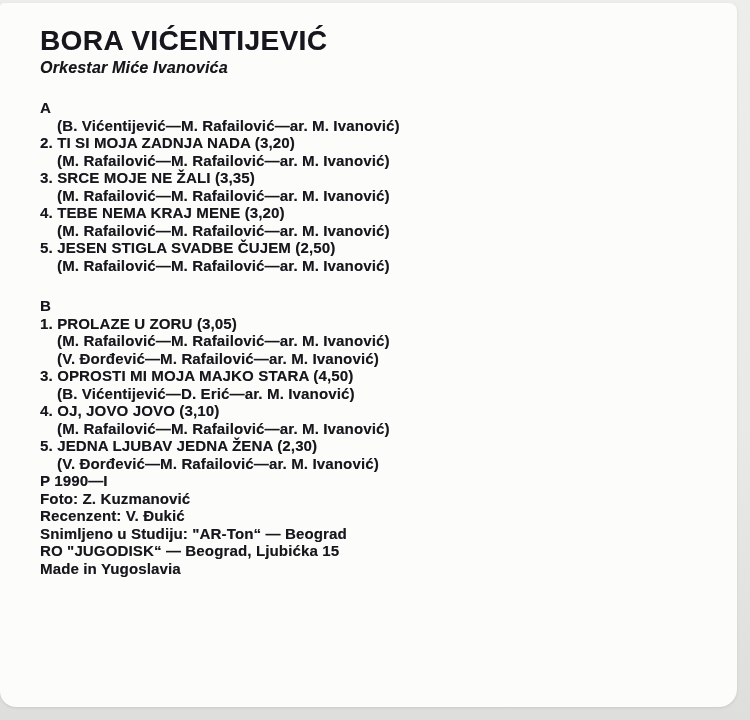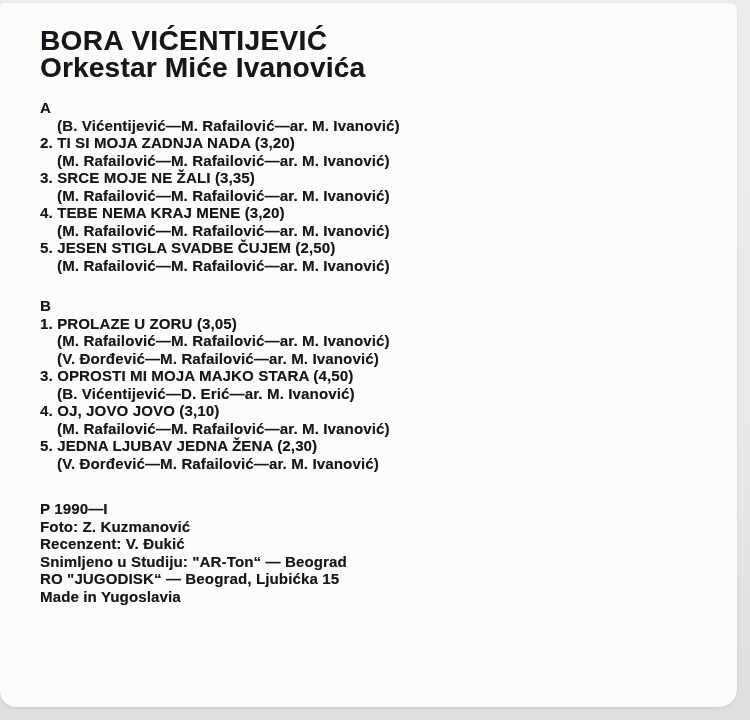--- a/index.html
+++ b/index.html
@@ -42,37 +42,38 @@
     font-weight: bold;
     text-shadow: 0.2px 0.2px 0.5px rgba(22,22,29,0.45);
   }
   .artist {
     font-size: 28px;
     line-height: 31px;
     letter-spacing: 0.4px;
     margin: 0;
   }
   .orchestra {
-    font-size: 28px;
+    font-size: 16px;
     line-height: 24px;
     letter-spacing: 0.2px;
+    font-style: italic;
   }
   .side-a { margin-top: 19px; }
   .side-b { margin-top: 23px; }
   .side-label,
   .t-line,
   .t-credits,
   .footer-line {
     font-size: 15px;
     line-height: 17.5px;
     letter-spacing: 0.15px;
     white-space: nowrap;
   }
   .t-credits { padding-left: 17px; }
-  .footer { margin-top: 28px; }
+  .footer { margin-top: 0; }
 </style>
 </head>
 <body>
 
 <div class="scan-page">
   <div class="card">
     <div class="content">
 
       <h1 class="artist">BORA VIĆENTIJEVIĆ</h1>
       <div class="orchestra">Orkestar Miće Ivanovića</div>

